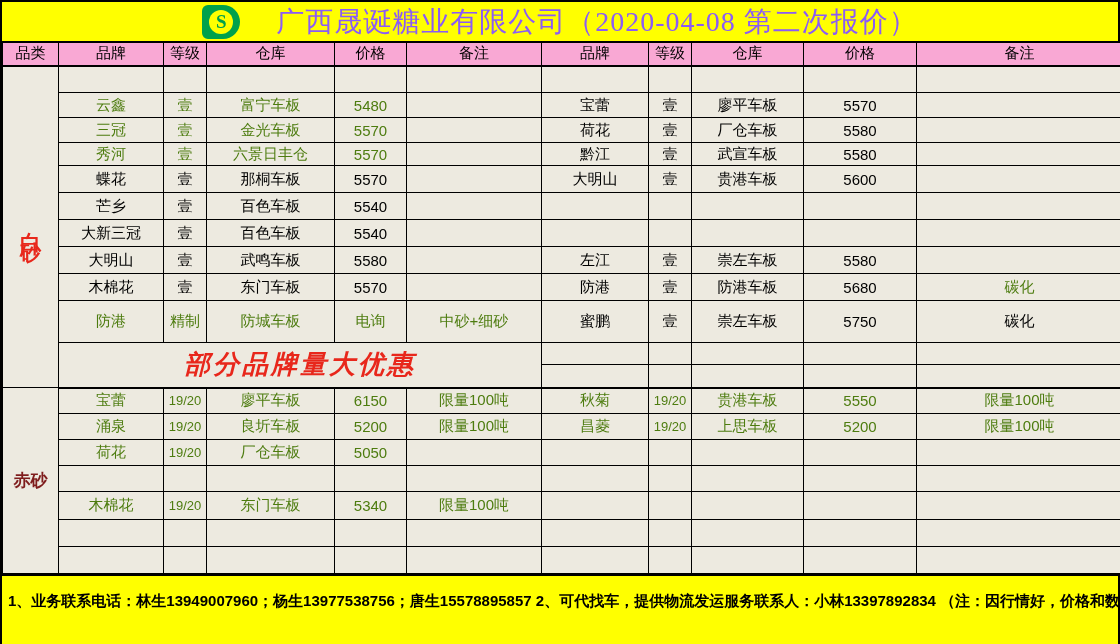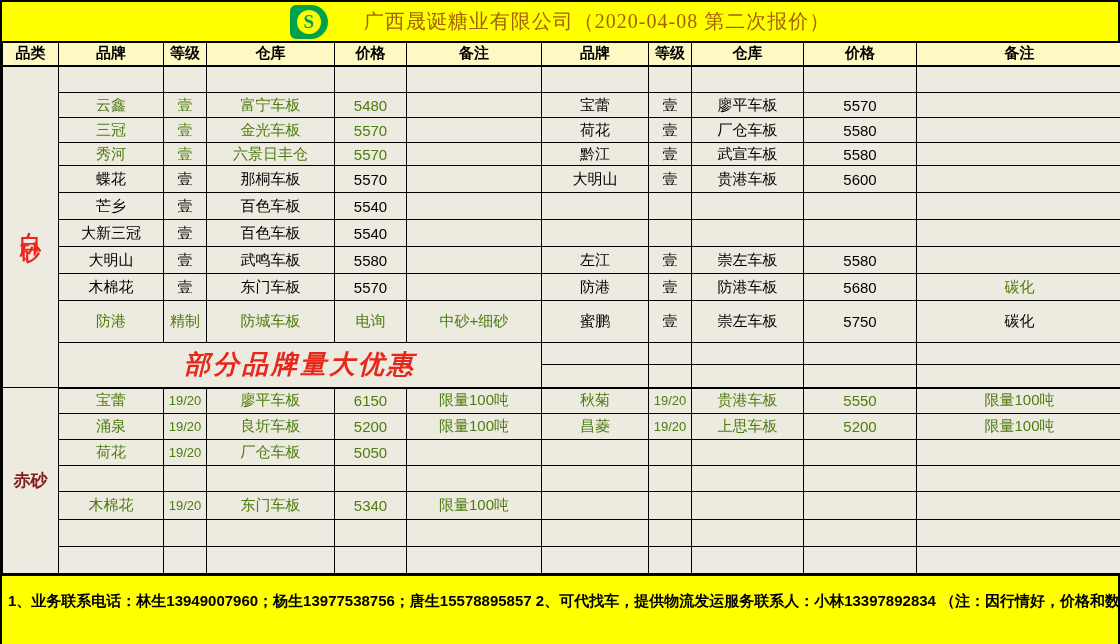--- a/index.html
+++ b/index.html
@@ -1,26 +1,26 @@
 <!DOCTYPE html>
 <html><head>
 <meta charset="utf-8">
 <style>
   html,body{margin:0;padding:0;}
   body{width:1120px;height:644px;overflow:hidden;font-family:"Liberation Sans",sans-serif;background:#ffffff;}
   .sheet{width:1120px;height:644px;box-sizing:border-box;background:#ffff00;border:2px solid #000;}
   
   .title-bar{height:40px;box-sizing:border-box;display:flex;align-items:center;justify-content:center;gap:36px;background:#ffff00;border-bottom:1px solid #000;}
-  .title-text{font-family:"Liberation Serif",serif;font-size:20px;color:#a16207;letter-spacing:1px;white-space:nowrap;}
+  .title-text{font-family:"Liberation Serif",serif;font-size:28px;color:#8b5cf6;letter-spacing:1px;white-space:nowrap;}
   .logo-d{width:38px;height:34px;background:#00a14b;border-radius:6px 17px 17px 6px;display:flex;align-items:center;justify-content:center;}
   .logo-s{width:24px;height:24px;background:#ffff00;border-radius:50%;color:#00a14b;font-weight:bold;font-family:"Liberation Serif",serif;font-size:19px;line-height:24px;text-align:center;}
   
   table{border-collapse:collapse;table-layout:fixed;width:1120px;}
   td{border:1px solid #000;background:#edeae0;text-align:center;vertical-align:middle;font-size:15px;color:#000;overflow:hidden;white-space:nowrap;padding:0;}
-  tr.hdr td{background:#fef9c3;font-weight:700;border-bottom:2px solid #000;margin-top:43px;}
+  tr.hdr td{background:#f9a8d4;font-weight:400;border-bottom:2px solid #000;margin-top:43px;}
   td.red{color:#4d7c0f;}
   td.g19{font-size:13px;}
   td.cat-cell{background:#edeae0;}
   .cat-vert{writing-mode:vertical-rl;font-size:21px;font-weight:700;color:#e8271b;letter-spacing:10px;}
   .cat-horiz{font-size:17px;font-weight:700;color:#7f1d1d;}
   td.banner-cell{font-size:26px;font-weight:700;color:#e8271b;letter-spacing:3px;}
   td.thick-b{border-bottom:2px solid #000;font-style:italic;}
   
   .footer{height:73px;box-sizing:border-box;background:#ffff00;border-top:2px solid #000;padding:13px 0 0 6px;font-size:15px;font-weight:600;line-height:24px;color:#000;white-space:nowrap;overflow:hidden;}
 </style>

